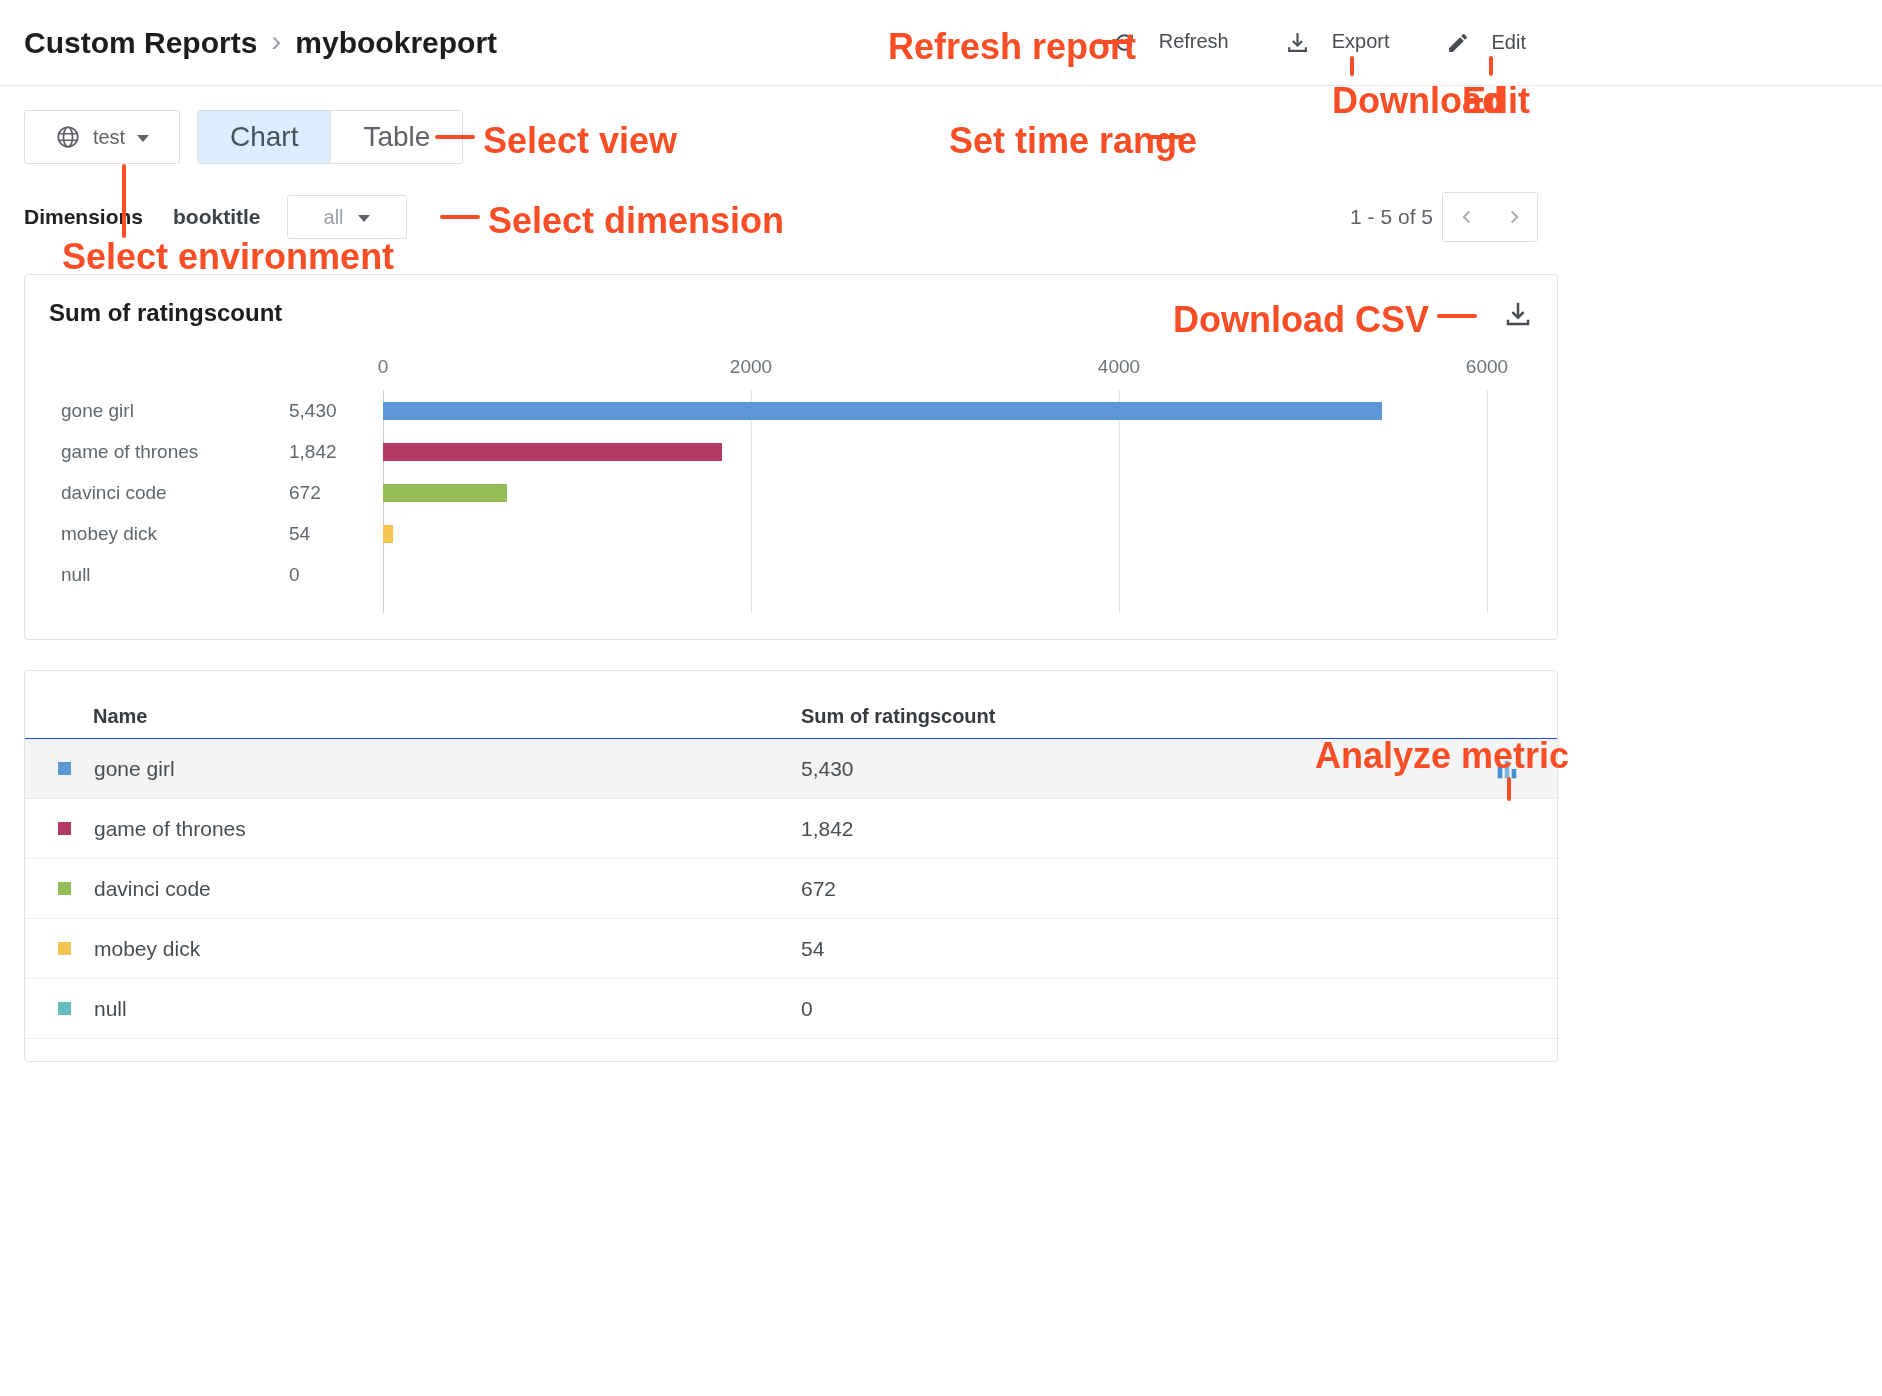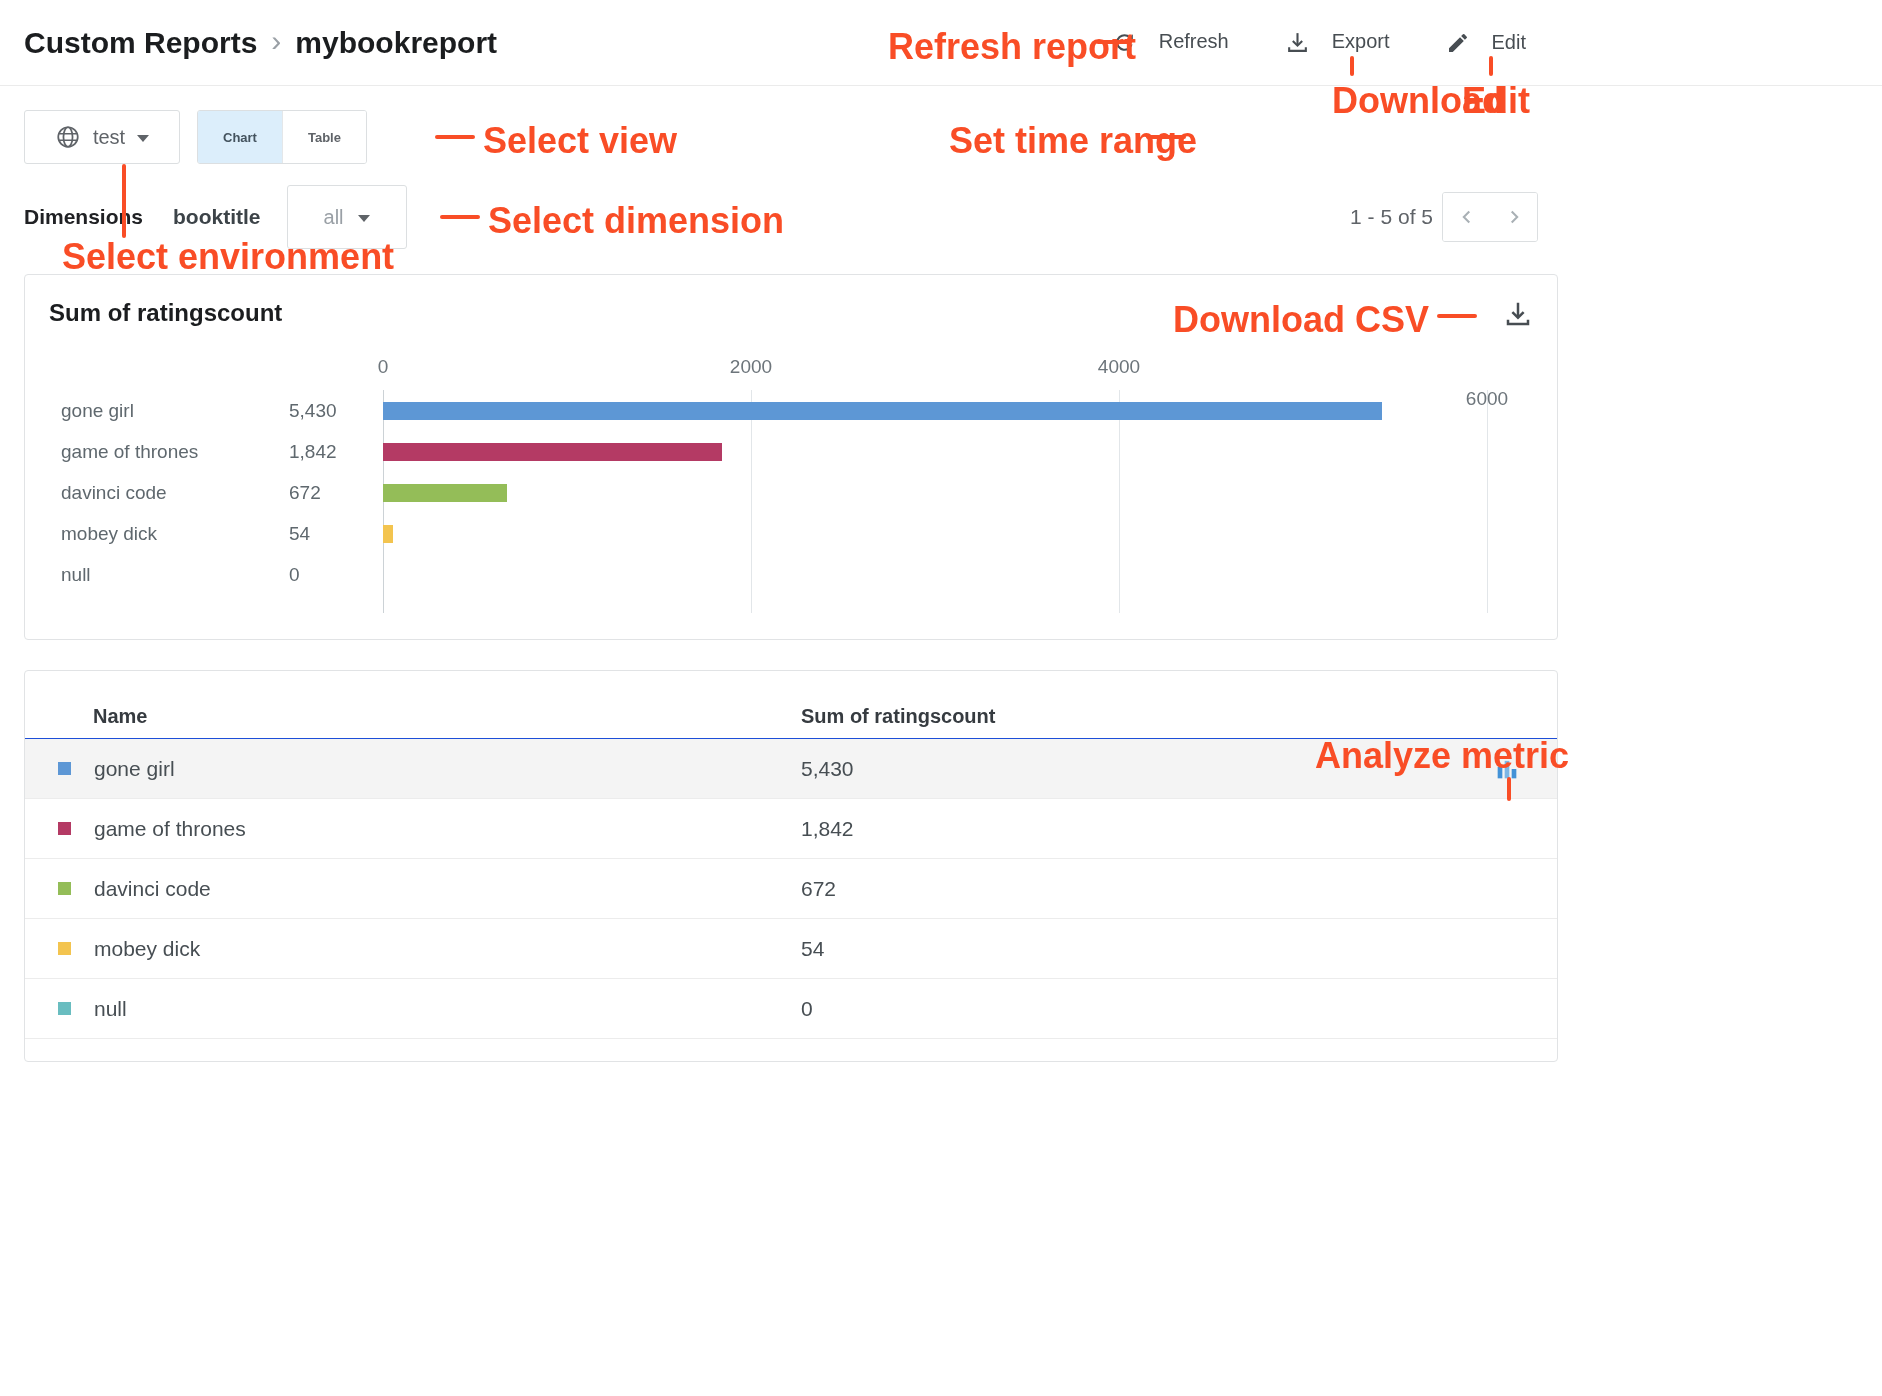--- a/index.html
+++ b/index.html
@@ -15,31 +15,31 @@
   .crumb-sep { font-size:30px; color:#9aa0a6; margin-top:-4px; }
   .crumb-report { font-size:30px; font-weight:700; color:#1b1d1f; }
   .actions { display:flex; align-items:center; gap:56px; }
   .action { display:flex; gap:22px; background:none; border:none; font-family:inherit; font-size:20px; color:#474d52; cursor:pointer; }
   .action svg { display:block; }
 
   
   .toolbar { position:relative; display:flex; align-items:center; margin:24px 0 0 24px; width:1558px; height:54px; }
   .env-btn { display:flex; align-items:center; justify-content:center; gap:12px; width:156px; height:54px; border:1px solid #dcdfe1; border-radius:3px; background:#fff; font-family:inherit; font-size:20px; color:#5f6368; cursor:pointer; }
   .view-toggle { display:flex; margin-left:17px; border:1px solid #dcdfe1; border-radius:3px; overflow:hidden; height:54px; }
-  .view-btn { padding:0 25px; font-size:13px; border:none; background:#fff; color:#5f6368; cursor:pointer; font-family:inherit;font-weight:bold; }
+  .view-btn { padding:0 32px; font-size:28px; border:none; background:#fff; color:#5f6368; cursor:pointer; font-family:inherit; }
   .view-btn + .view-btn { border-left:1px solid #e4e7e9; }
   .view-btn.active { background:#dceefb; color:#44535e; }
   .date-btn { margin-left:auto; margin-right:36px; display:flex; align-items:center; gap:12px; height:54px; padding:0 16px; border:1px solid #dcdfe1; border-radius:3px; background:#fff; font-family:inherit; font-size:21px; color:#3c4348; cursor:pointer; }
   .caret { width:0; height:0; border-left:6px solid transparent; border-right:6px solid transparent; border-top:7px solid #5f6368; margin-top:2px; }
 
   
   .dims { position:relative; display:flex; align-items:center; margin:26px 0 0 24px; width:1558px; height:54px; }
   .dims-label { font-size:21px; font-weight:700; color:#202124; }
   .dim-name { margin-left:30px; font-size:21px; font-weight:600; color:#3c4348; }
-  .dim-select { margin-left:26px; display:flex; align-items:center; justify-content:center; gap:14px; min-width:120px; height:64px; padding:0 20px; border:1px solid #dcdfe1; border-radius:3px; background:#fff; font-family:inherit; font-size:20px; color:#9aa0a6; cursor:pointer; }
+  .dim-select { margin-left:26px; display:flex; align-items:center; justify-content:center; gap:14px; min-width:120px; height:44px; padding:0 20px; border:1px solid #dcdfe1; border-radius:3px; background:#fff; font-family:inherit; font-size:20px; color:#9aa0a6; cursor:pointer; }
   .pager { margin-left:auto; margin-right:44px; display:flex; align-items:center; gap:9px; }
   .pager-text { font-size:21px; color:#5f6368; }
   .pager-btns { display:flex; border:1px solid #dcdfe1; border-radius:3px; height:50px; overflow:hidden; }
   .pager-btn { width:47px; display:flex; align-items:center; justify-content:center; background:#fff; border:none; cursor:pointer; color:#a9b0b5; }
 
   
   .card { margin:30px 24px 0; border:1px solid #e1e3e5; border-radius:4px; background:#fff; width:1534px; }
   .chart-card { position:relative; padding:24px 24px 26px; }
   .chart-head { display:flex; align-items:flex-start; justify-content:space-between; }
   .chart-title { font-size:24px; font-weight:700; color:#1b1d1f; }
@@ -182,21 +182,21 @@
       <div class="grid-overlay">
           <div class="vline zero" style="left: 0%;"></div>
           <div class="vline" style="left: 33.3333%;"></div>
           <div class="vline" style="left: 66.6667%;"></div>
           <div class="vline" style="left: 100%;"></div>
         </div>
       <div class="axis-ticks">
           <span class="tick" style="left: 0%;">0</span>
           <span class="tick" style="left: 33.3333%;">2000</span>
           <span class="tick" style="left: 66.6667%;">4000</span>
-          <span class="tick" style="left: 100%; margin-top: 32px;">6000</span>
+          <span class="tick" style="left: 100%;">6000</span>
         </div>
       <div>
           <div class="chart-row">
             <span class="cat">gone girl</span>
             <span class="val">5,430</span>
             <div class="track">
               <div class="bar" style="width: 90.5%; background: rgb(93, 151, 213);"></div>
             </div>
           </div>
           <div class="chart-row">

